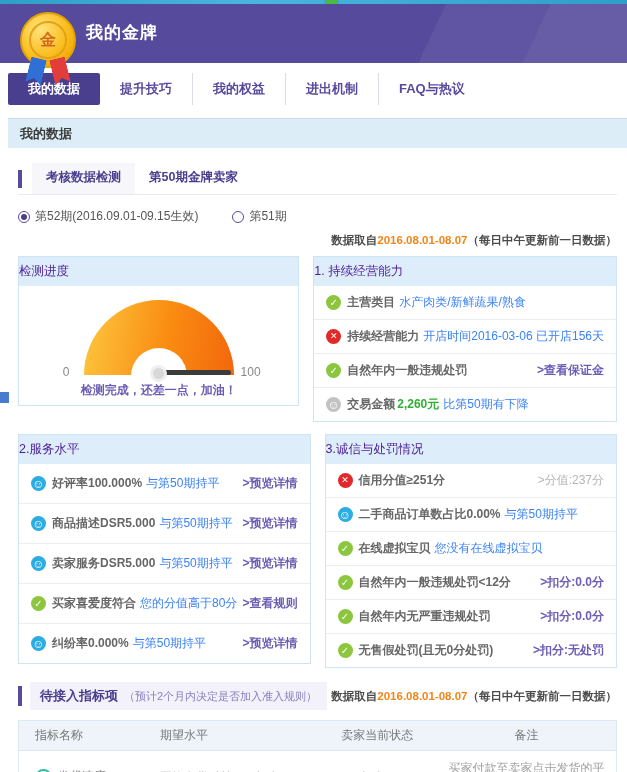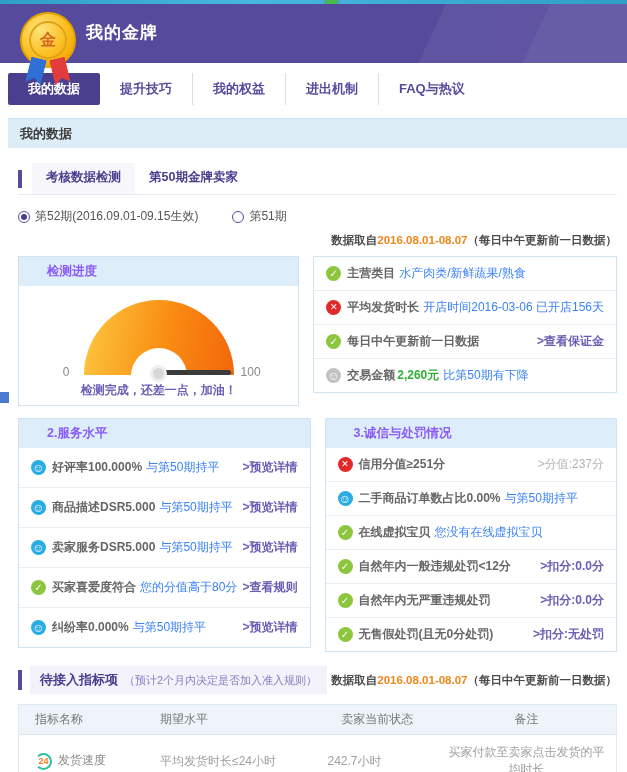--- a/index.html
+++ b/index.html
@@ -45,21 +45,21 @@
   .radio { width:12px; height:12px; border:1px solid #5a4a9e; border-radius:50%; margin-right:5px;
     display:inline-flex; align-items:center; justify-content:center; background:#fff; }
   .radio.sel::after { content:""; width:6px; height:6px; border-radius:50%; background:#4a3f8f; }
   
   .data-note { text-align:right; margin-top:8px; color:#4a4a4a; font-weight:bold; font-size:11.5px; }
   .data-note .date { color:#f08519; }
   
   .panel-row { display:flex; gap:14px; margin-top:8px; align-items:flex-start; }
   .panel-row.second { margin-top:12px; }
   .panel { flex:1; border:1px solid #cfe4f3; background:#fff; }
-  .panel-hd { background:#ddeefa; padding:6px 28px; color:#8b5cf6; font-weight:bold; font-size:12.5px; }
+  .panel-hd { background:#ddeefa; padding:6px 0; color:#4c1d95; font-weight:normal; font-size:12.5px; }
   .item { display:flex; align-items:center; padding:8px 12px; }
   .item + .item { border-top:1px solid #e9eef3; }
   .p2 .item { padding:11px 12px; }
   .ic { flex:none; width:15px; height:15px; border-radius:50%; margin-right:6px; color:#fff;
     display:inline-flex; align-items:center; justify-content:center; font-size:10px; line-height:1; }
   .ic.ok { background:#8cc63e; }
   .ic.bad { background:#e02a2a; font-size:9px; }
   .ic.face { background:#2bace3; font-size:12px; }
   .ic.neutral { background:#c2c2c2; font-size:12px; }
   .lbl { color:#666; font-weight:bold; white-space:nowrap; }
@@ -167,33 +167,34 @@
           <div class="needle"></div>
           <div class="hub"></div>
           <span class="gmin">0</span>
           <span class="gmax">100</span>
         </div>
         <div class="gauge-caption">检测完成，还差一点，加油！</div>
       </div>
     </div>
 
     <div class="panel">
+      <div class="panel-hd">1. 持续经营能力</div>
       <div class="item">
         <span class="ic ok">✓</span>
         <span class="lbl">主营类目</span>
         <span class="txt">水产肉类/新鲜蔬果/熟食</span>
       </div>
       <div class="item">
         <span class="ic bad">✕</span>
-        <span class="lbl">平均发货时长</span>
+        <span class="lbl">持续经营能力</span>
         <span class="txt">开店时间2016-03-06 已开店156天</span>
       </div>
       <div class="item">
         <span class="ic ok">✓</span>
-        <span class="lbl">每日中午更新前一日数据</span>
+        <span class="lbl">自然年内一般违规处罚</span>
         <span class="spacer"></span>
         <span class="plink">&gt;查看保证金</span>
       </div>
       <div class="item">
         <span class="ic neutral">☺</span>
         <span class="lbl">交易金额</span>
         <span class="val">2,260元</span>
         <span class="txt">比第50期有下降</span>
       </div>
     </div>

